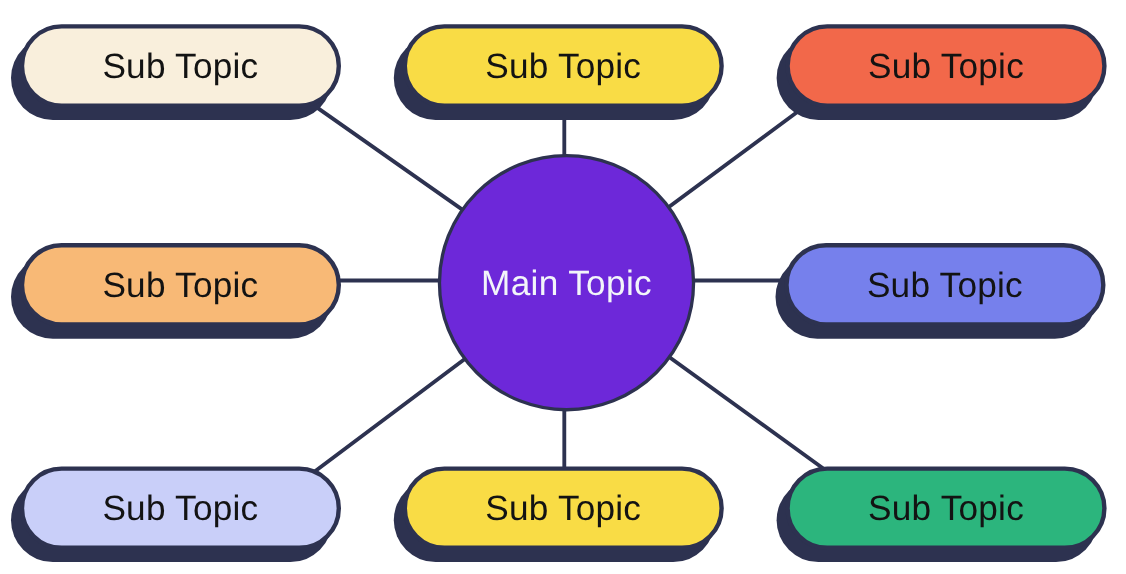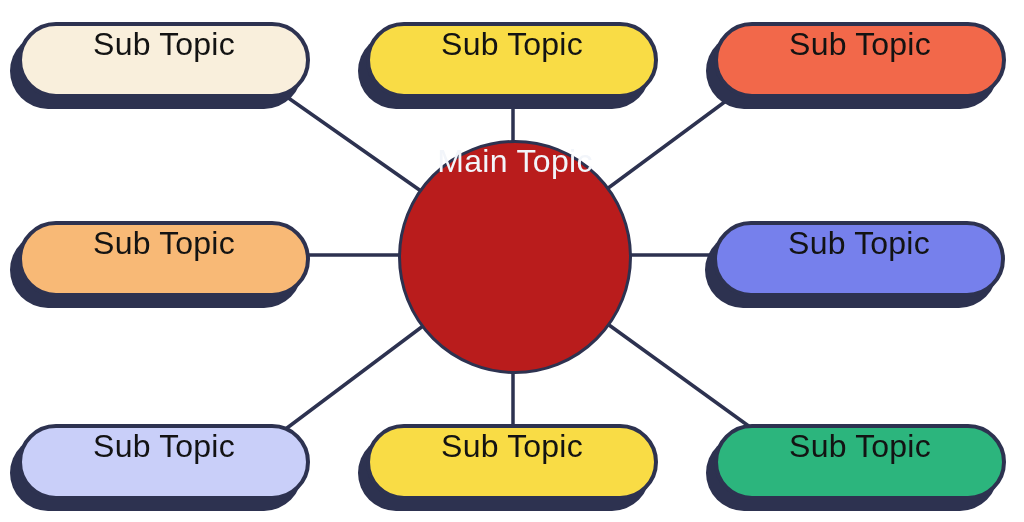--- a/index.html
+++ b/index.html
@@ -28,20 +28,21 @@
     height: 522px;
   }
   svg.connectors line {
     stroke: var(--stroke, #2d3250);
     stroke-width: 3.5;
     stroke-linecap: round;
   }
   .node {
     position: absolute;
     display: flex;
+    align-items: center;
     justify-content: center;
     box-sizing: border-box;
   }
   .pill {
     width: 292px;
     height: 76px;
     border: 4px solid var(--stroke, #2d3250);
     border-radius: 38px;
     box-shadow: -8px 11px 0 var(--stroke, #2d3250);
     font-size: 32px;
@@ -111,17 +112,17 @@
   </div>
 
   <div class="node pill pos-bottom-center" style="background-color: rgb(249, 220, 69);">
     <span>Sub Topic</span>
   </div>
 
   <div class="node pill pos-bottom-right" style="background-color: rgb(44, 181, 125);">
     <span>Sub Topic</span>
   </div>
 
-  <div class="node center-circle" style="background-color: #b91c1c;">
+  <div class="node center-circle" style="background-color: #6d28d9;">
     <span>Main Topic</span>
   </div>
 
 </div>
 
 </body></html>

